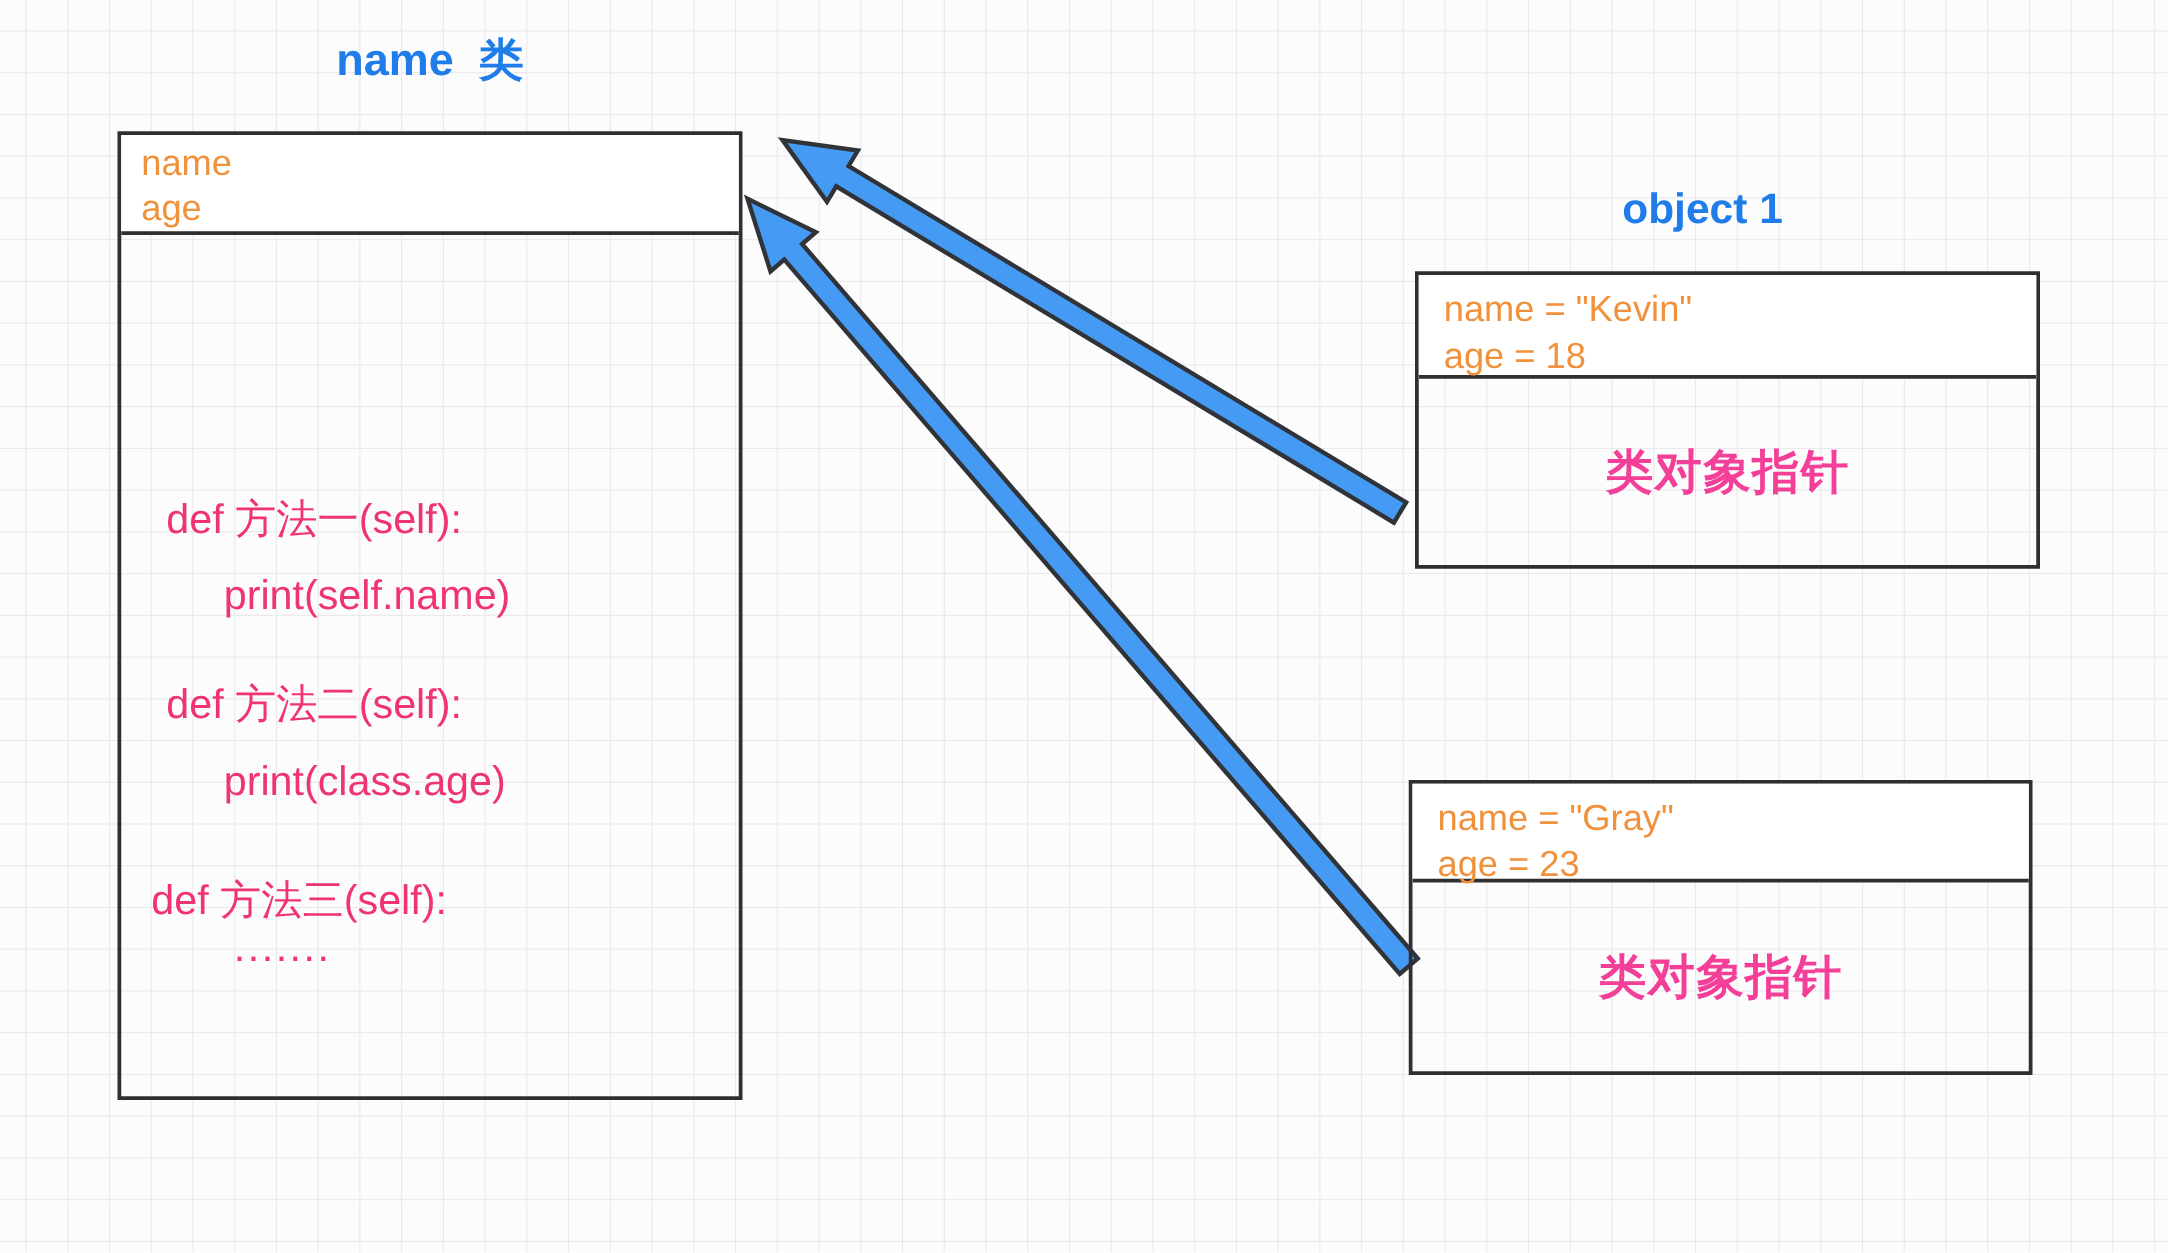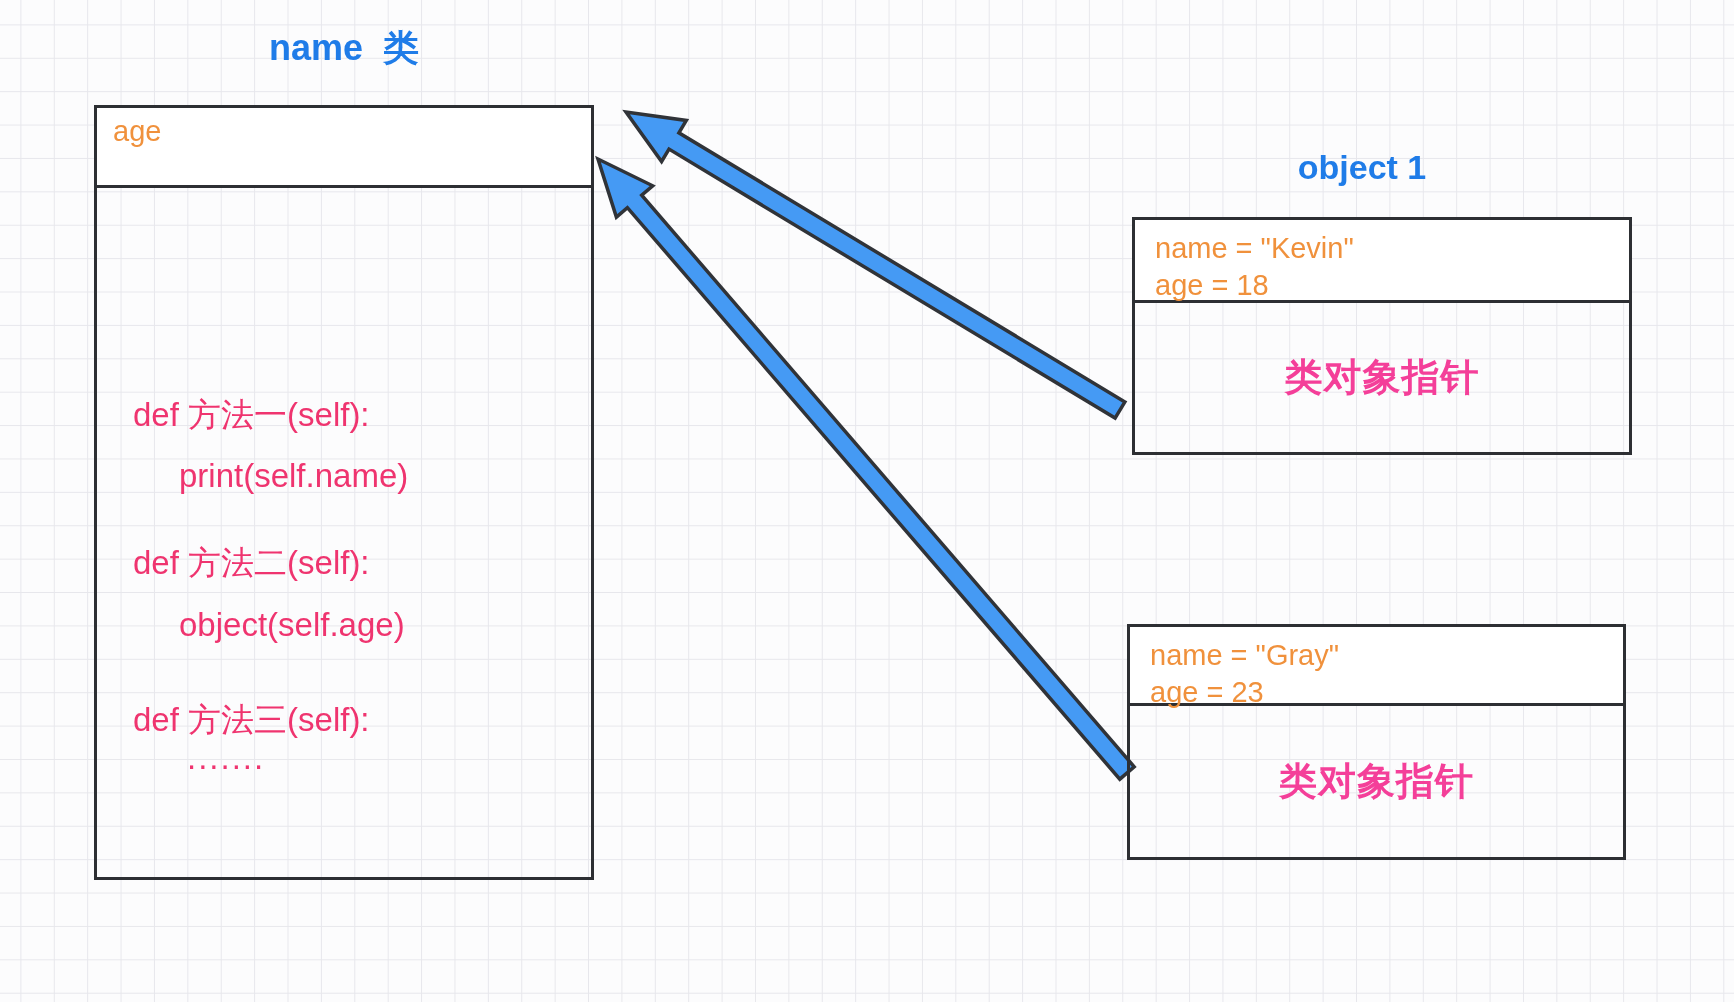--- a/index.html
+++ b/index.html
@@ -42,21 +42,21 @@
   .class-body{position:absolute;left:0;right:0;top:80px;bottom:0;}
   .code-line{
     position:absolute;
     color:var(--pink-method,#ef346f);
     font-size:33px;line-height:33px;white-space:pre;
   }
   .code-l1{left:36px;top:210px;}
   .code-l2{left:82px;top:271px;}
   .code-l3{left:36px;top:358px;}
   .code-l4{left:82px;top:420px;}
-  .code-l5{left:36px;top:515px;text-align:right;}
+  .code-l5{left:24px;top:515px;text-align:right;}
   .code-l6{left:90px;top:553px;letter-spacing:2px;}
   .obj-label{
     position:absolute;width:500px;text-align:center;
     font-size:34px;font-weight:600;color:var(--blue,#1f7ce8);
   }
   .obj1-label{left:1112px;top:148px;}
   .obj2-label{left:1107px;top:570px;}
   .obj1-box{left:1132px;top:217px;width:500px;height:238px;}
   .obj2-box{left:1127px;top:624px;width:499px;height:236px;}
   .obj-header{padding:10px 0 0 20px;}
@@ -86,27 +86,28 @@
 
   <svg class="arrow-layer" id="arrow-layer" viewBox="0 0 1734 1002">
       <polygon points="1124.9,401.9 678.9,132.8 686.3,120.4 626.0,112.0 661.6,161.5 669.0,149.1 1115.1,418.1" fill="#459af4" stroke="#303338" stroke-width="3.5" stroke-linejoin="miter"></polygon>
       <polygon points="1134.2,766.8 641.7,195.2 652.7,185.8 598.0,159.0 616.4,217.1 627.4,207.6 1119.8,779.2" fill="#459af4" stroke="#303338" stroke-width="3.5" stroke-linejoin="miter"></polygon>
     </svg>
 
   <div class="main-title">name  类</div>
 
   <div class="box class-box">
     <div class="box-header class-header">
+      <div class="attr-line">name</div>
       <div class="attr-line">age</div>
     </div>
     <div class="class-body">
       <div class="code-line code-l1">def 方法一(self):</div>
       <div class="code-line code-l2">print(self.name)</div>
       <div class="code-line code-l3">def 方法二(self):</div>
-      <div class="code-line code-l4">object(self.age)</div>
+      <div class="code-line code-l4">print(class.age)</div>
       <div class="code-line code-l5">def 方法三(self):</div>
       <div class="code-line code-l6">.......</div>
     </div>
   </div>
 
   <div class="obj-label obj1-label">object 1</div>
   <div class="box obj1-box">
     <div class="box-header obj-header">
       <div class="obj-field">name = "Kevin"</div>
       <div class="obj-field">age = 18</div>

